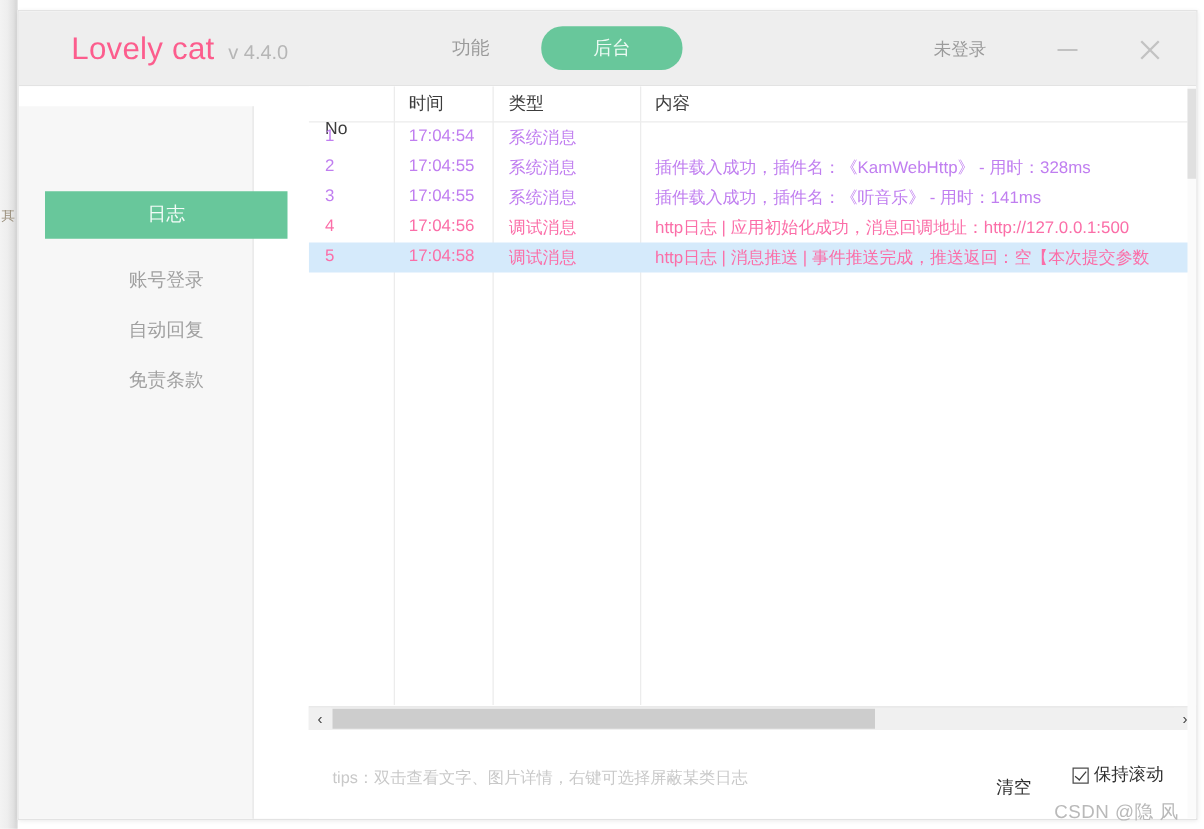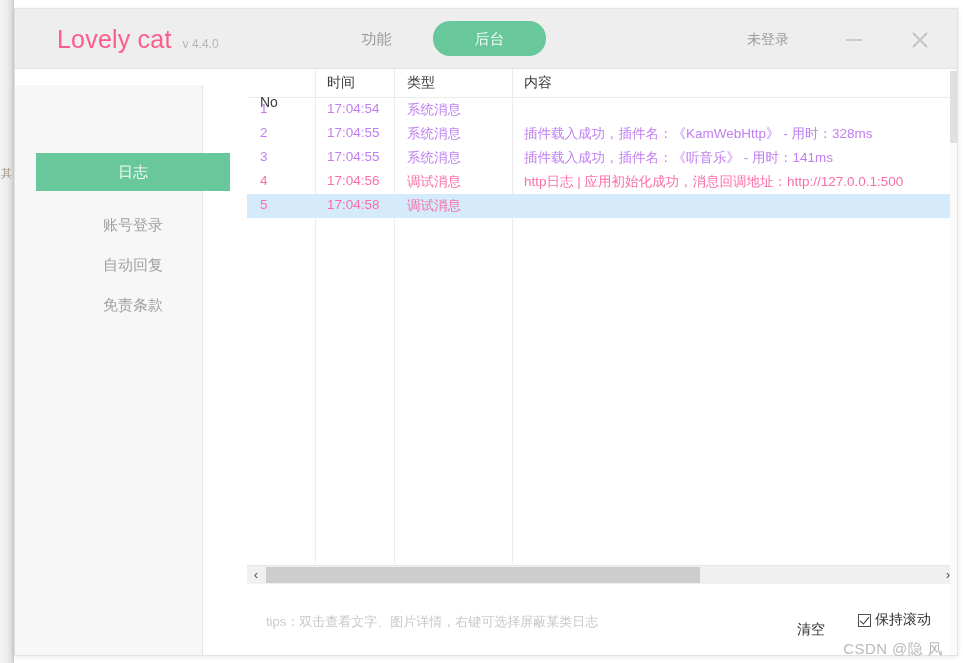--- a/index.html
+++ b/index.html
@@ -77,21 +77,21 @@
     align-items: baseline;
   }
   #brand-name {
     font-size: 25px;
     color: #fc5d8d;
     letter-spacing: 0.2px;
     font-weight: 400;
   }
   #brand-version {
     margin-left: 11px;
-    font-size: 12px;
+    font-size: 16px;
     color: #b6b6b6;
   }
   .nav-tabs {
     position: absolute;
     left: 305px;
     top: 12px;
     display: flex;
     align-items: center;
   }
   .nav-tab {
@@ -446,20 +446,21 @@
               <div class="cell c-no t-dbg">4</div>
               <div class="cell c-time t-dbg">17:04:56</div>
               <div class="cell c-type t-dbg">调试消息</div>
               <div class="cell c-content t-dbg">http日志 | 应用初始化成功，消息回调地址：http://127.0.0.1:500</div>
             </div>
 
             <div class="row selected">
               <div class="cell c-no t-dbg">5</div>
               <div class="cell c-time t-dbg">17:04:58</div>
               <div class="cell c-type t-dbg">调试消息</div>
+              <div class="cell c-content t-dbg">http日志 | 消息推送 | 事件推送完成，推送返回：空【本次提交参数</div>
             </div>
 
           </div>
         </div>
 
         <div id="hscroll">
           <div class="hs-arrow" id="hs-left">‹</div>
           <div id="hs-thumb"></div>
           <div class="hs-arrow" id="hs-right">›</div>
         </div>

